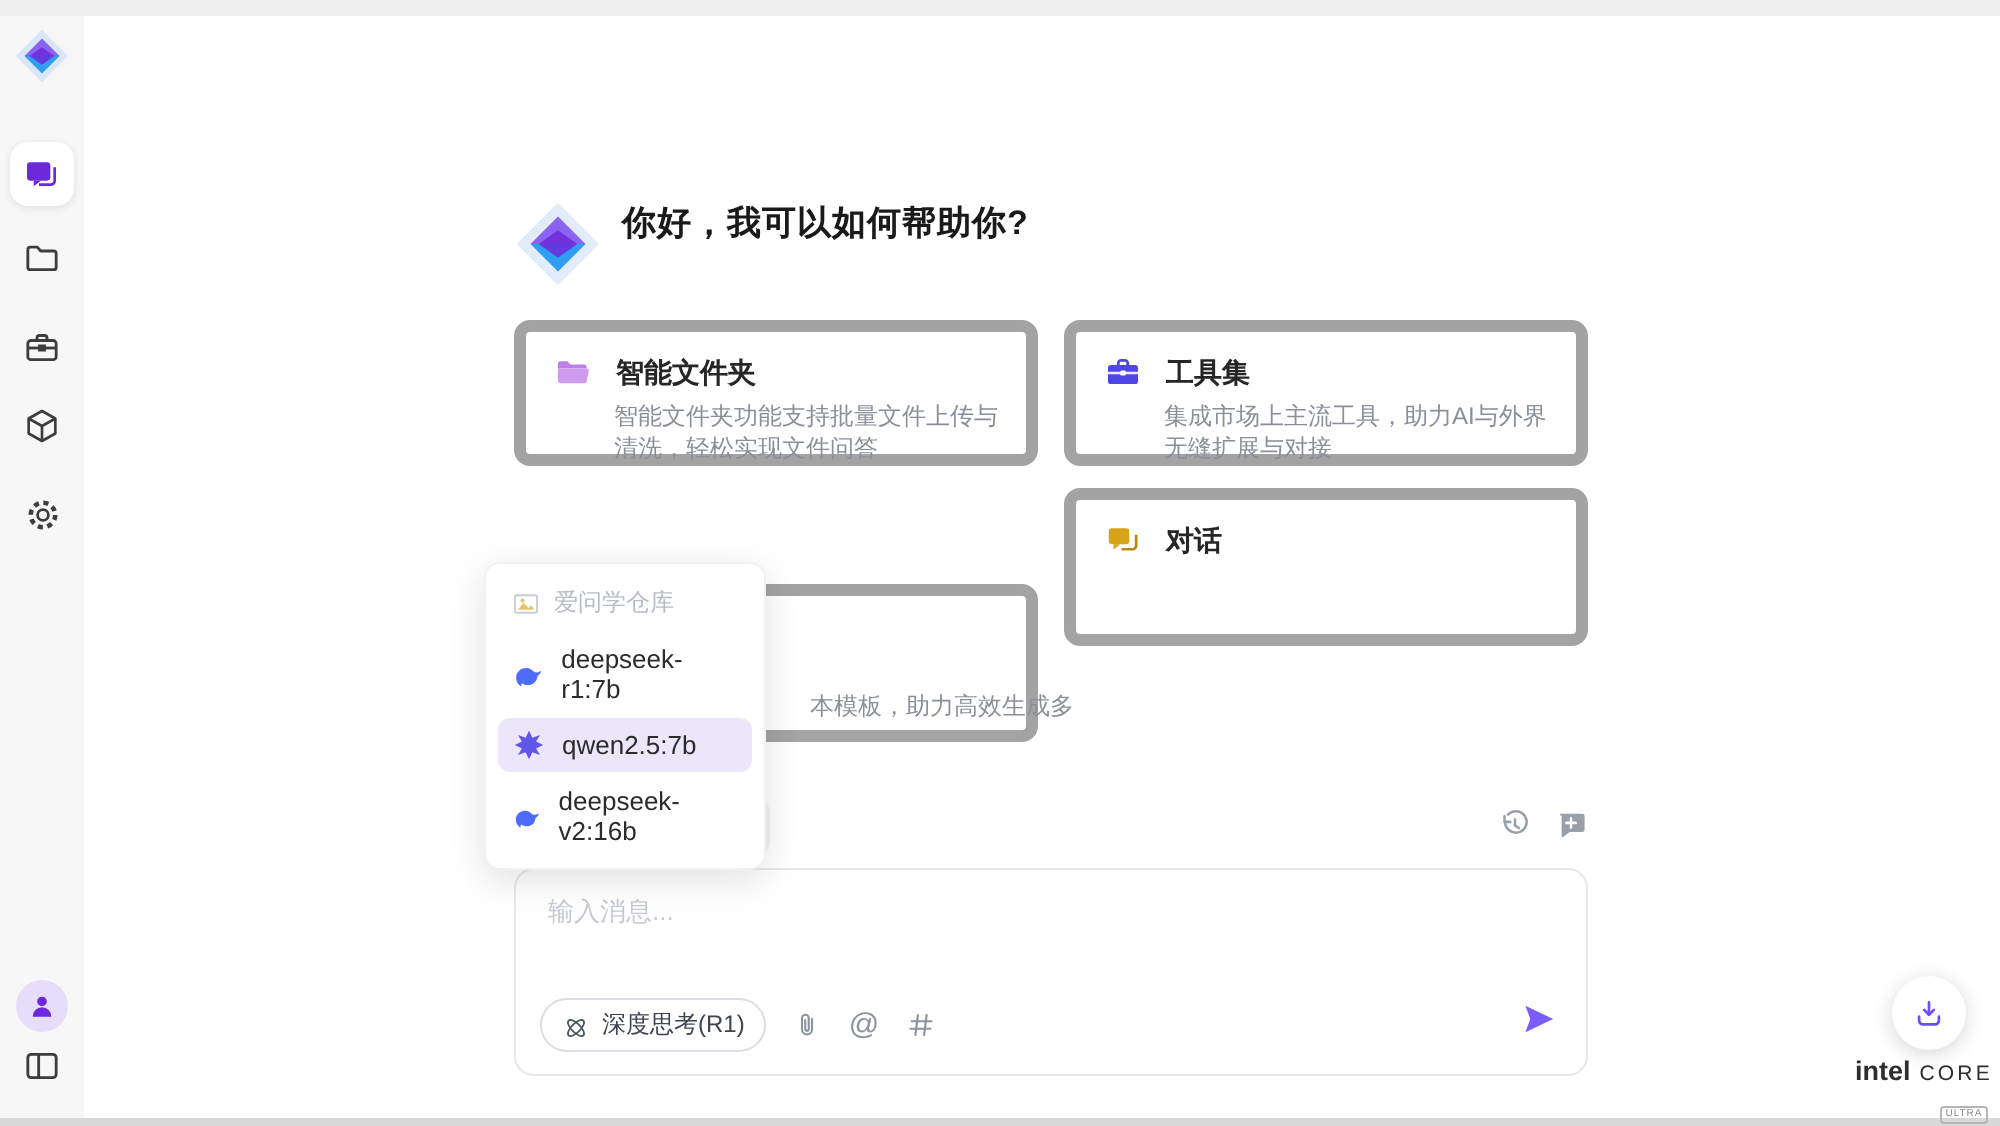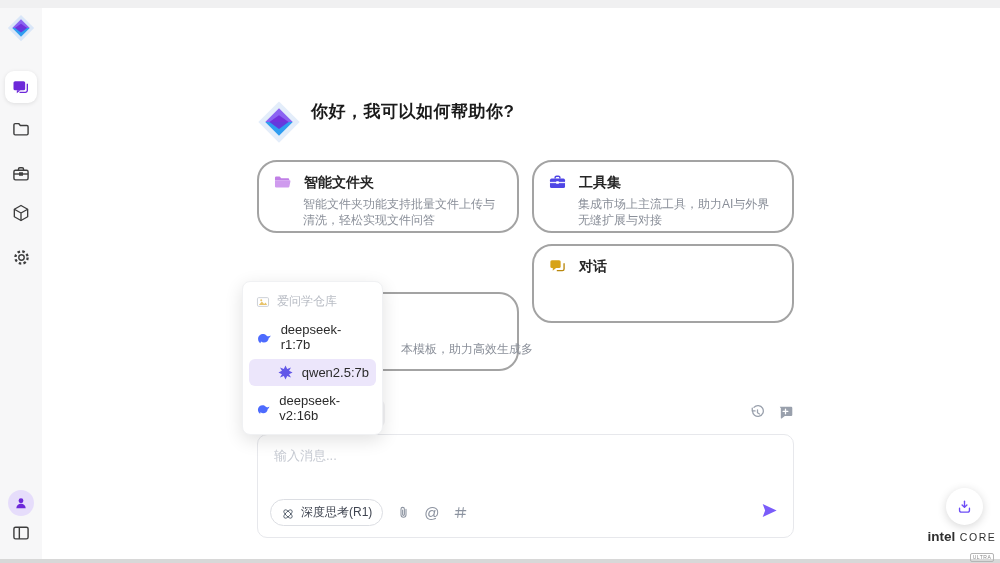--- a/index.html
+++ b/index.html
@@ -21,34 +21,34 @@
   .sb-cube{top:189px;}
   .sb-gear{top:233px;}
   .sb-avatar{top:482px;left:8px;width:26px;height:26px;border-radius:50%;background:#e6ddfb;}
   .sb-panel{top:509px;}
 
   
   .greeting{position:absolute;left:257px;top:100px;display:flex;align-items:flex-start;gap:10px;}
   .greeting-title{font-size:17px;font-weight:700;color:#1a1a1a;letter-spacing:.5px;}
 
   
-  .card{position:absolute;background:#fff;border:2px solid #a3a3a3;border-radius:20px;box-sizing:border-box;padding:11px 14px;cursor:pointer;}
+  .card{position:absolute;background:#fff;border:6px solid #a3a3a3;border-radius:8px;box-sizing:border-box;padding:11px 14px;cursor:pointer;}
   .card1{left:257px;top:160px;width:262px;height:73px;}
   .card2{left:532px;top:160px;width:262px;height:73px;}
   .card3{left:257px;top:244px;width:262px;height:79px;margin-top:48px;}
   .card4{left:532px;top:244px;width:262px;height:79px;}
   .card-head{display:flex;align-items:center;gap:12px;}
   .card-title{font-size:14px;font-weight:700;color:#262626;}
   .card-desc{margin:4px 0 0 30px;font-size:12px;color:#8a8f99;line-height:16px;}
   .card-frag{position:absolute;left:142px;top:47px;font-size:12px;color:#8a8f99;white-space:nowrap;}
 
   
   .dropdown{position:absolute;left:242px;top:281px;width:141px;box-sizing:border-box;background:#fff;border:1px solid #f0f1f3;border-radius:8px;box-shadow:0 5px 18px rgba(0,0,0,.12);padding:6px;z-index:10;}
   .dd-header{display:flex;align-items:center;gap:7px;padding:5px 7px;color:#b8bcc4;font-size:12px;}
-  .dd-item{display:flex;align-items:center;gap:8px;padding:5px 7px;border-radius:6px;font-size:13px;color:#2b2b2b;margin-top:2px;cursor:pointer;justify-content:flex-end;}
+  .dd-item{display:flex;align-items:center;gap:8px;padding:5px 7px;border-radius:6px;font-size:13px;color:#2b2b2b;margin-top:2px;cursor:pointer;}
   .dd-item.selected{background:#ece6fb;}
 
   
   .model-pill{position:absolute;left:257px;top:400px;height:27px;background:#f3f3f5;border-radius:6px;display:flex;align-items:center;gap:7px;padding:0 10px;font-size:13px;color:#4a4a4a;cursor:pointer;}
   .top-actions{position:absolute;left:749px;top:404px;display:flex;gap:11px;align-items:center;}
   .icon-btn{cursor:pointer;display:flex;align-items:center;justify-content:center;}
 
   
   .composer{position:absolute;left:257px;top:434px;width:537px;height:104px;border:1px solid #e7e8ec;border-radius:10px;box-sizing:border-box;background:#fff;}
   .composer textarea{position:absolute;left:14px;top:10px;width:440px;height:42px;border:none;outline:none;resize:none;background:transparent;font-family:inherit;font-size:13px;color:#333;}

